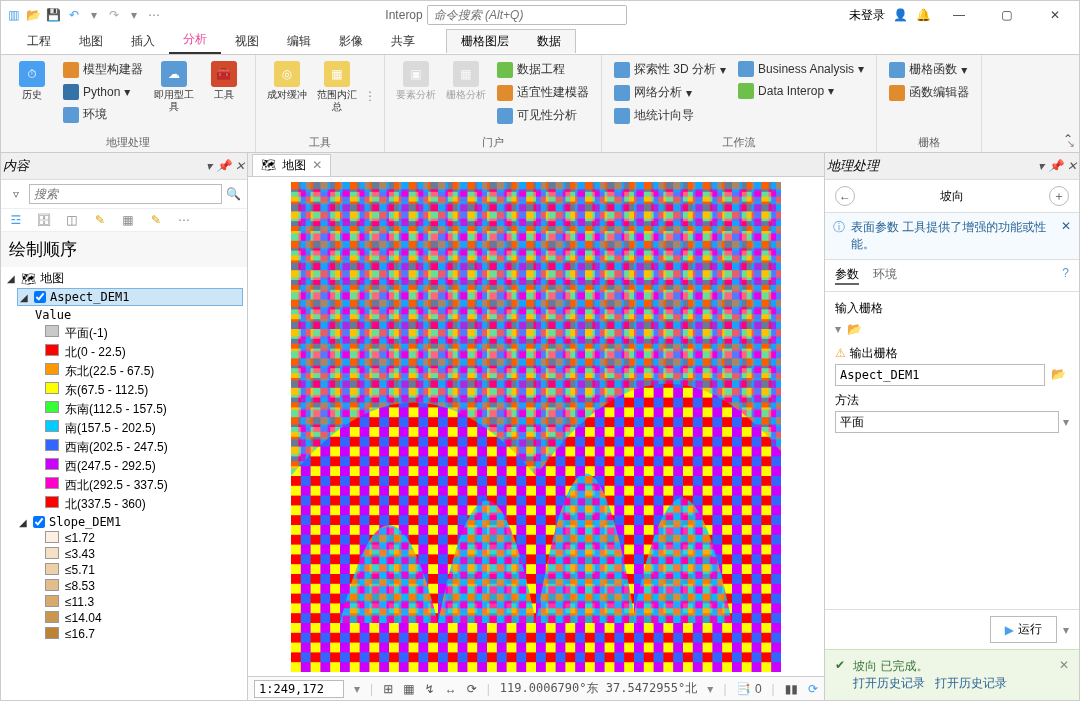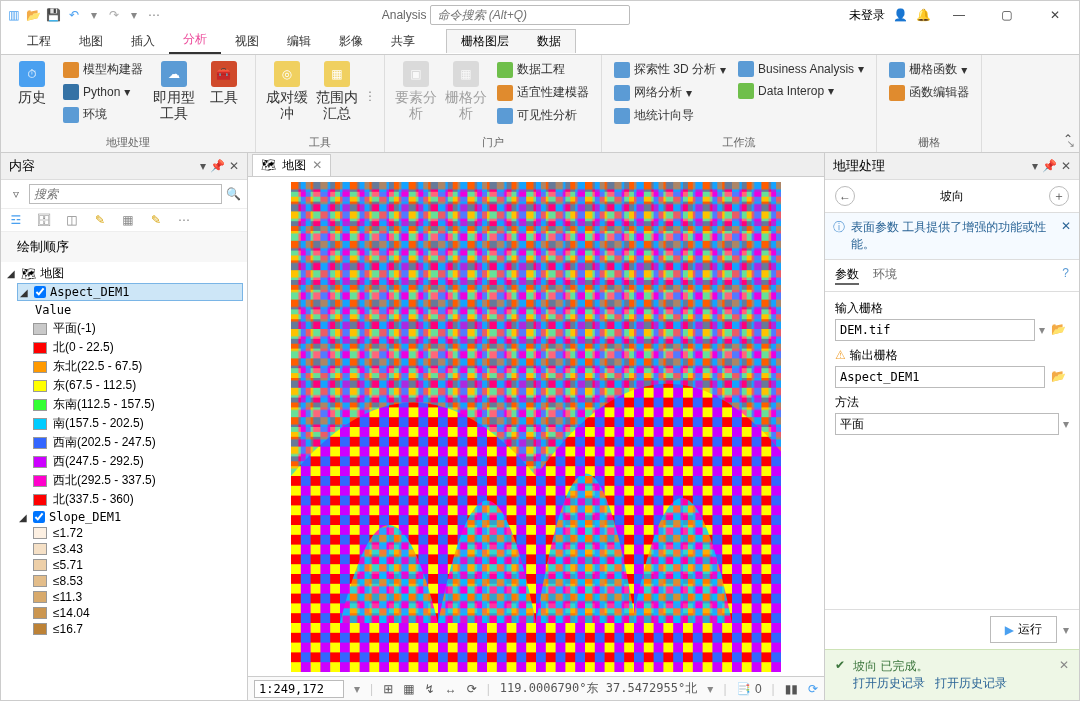--- a/index.html
+++ b/index.html
@@ -17,48 +17,48 @@
 .tabs .tab.active { color: #ec4899; border-bottom: 2px solid #333; }
 .ribbontabwrap { position: relative; }
 .ctx-tabs { position: absolute; top: 0; left: 445px; display: flex; border: 1px solid #c5c5c5; border-bottom: none; background: #f6f6f6; }
 .ctx-tabs .tab { padding: 3px 14px; cursor: pointer; }
 .ribbon { height: 98px; background: #f5f5f5; border-bottom: 1px solid #ccc; display: flex; position: relative; }
 .rgroup { border-right: 1px solid #ddd; padding: 4px 8px 2px; display: flex; flex-direction: column; justify-content: space-between; min-width: 60px; }
 .rgroup .items { display: flex; gap: 4px; flex: 1; align-items: flex-start; }
 .rgroup .label { text-align: center; color: #666; font-size: 11px; padding-top: 2px; }
 .bigbtn { display: flex; flex-direction: column; align-items: center; width: 46px; padding: 2px; cursor: pointer; }
 .bigbtn .icon { width: 26px; height: 26px; background: #4aa0f0; border-radius: 3px; margin-bottom: 2px; display: inline-flex; align-items: center; justify-content: center; color: #fff; }
-.bigbtn .cap { font-size: 14px; text-align: center; line-height: 1.15; color: #333; }
+.bigbtn .cap { font-size: 10px; text-align: center; line-height: 1.15; color: #333; }
 .smallrow { display: flex; flex-direction: column; gap: 2px; }
 .smallbtn { display: flex; align-items: center; gap: 4px; padding: 2px 4px; cursor: pointer; color: #333; }
 .smallbtn .ic { width: 16px; height: 16px; background: #6fbf4b; border-radius: 2px; display: inline-block; }
 .launcher { position: absolute; bottom: 3px; font-size: 10px; color: #888; cursor: pointer; }
 .ribbon .chevron { position: absolute; right: 6px; bottom: 6px; color: #555; cursor: pointer; }
 .workarea { flex: 1; display: flex; min-height: 0; }
 .panel { background: #fff; border-right: 1px solid #ccc; display: flex; flex-direction: column; }
 .panel.left { width: 247px; }
 .panel.right { width: 255px; border-right: none; border-left: 1px solid #ccc; }
-.panel-head { display: flex; align-items: center; justify-content: space-between; padding: 4px 8px; background: #f0f0f0; border-bottom: 1px solid #ddd; }
+.panel-head { display: flex; align-items: center; justify-content: space-between; padding: 4px 2px; background: #f0f0f0; border-bottom: 1px solid #ddd; font-style: italic; }
 .panel-head .title { font-size: 13px; }
 .panel-head .ctrls { display: flex; gap: 4px; color: #555; }
 .panel-head .ctrls span { cursor: pointer; }
 .searchrow { padding: 4px 6px; display: flex; gap: 4px; border-bottom: 1px solid #eee; align-items: center; }
 .searchrow .funnel { width: 18px; height: 18px; display: inline-flex; align-items: center; justify-content: center; color: #666; }
 .searchrow input { flex: 1; border: 1px solid #bbb; height: 20px; padding: 0 4px; font-style: italic; }
 .searchrow .go { cursor: pointer; color: #555; }
 .toolrow { padding: 4px 6px; display: flex; gap: 10px; border-bottom: 1px solid #eee; color: #4aa0f0; }
 .toolrow span { cursor: pointer; width: 18px; display: inline-block; text-align: center; }
-.toc-title { padding: 6px 16px; font-size: 13px; background: #f7f7f7; }
+.toc-title { padding: 6px 8px; font-size: 17px; background: #f7f7f7; }
 .tree { flex: 1; overflow: auto; padding: 2px 4px; }
 .tree .node { display: flex; align-items: center; gap: 4px; padding: 1px 2px; }
 .tree .node .exp { width: 10px; cursor: pointer; color: #333; font-size: 10px; }
 .tree .node .chk { width: 12px; height: 12px; }
 .tree .node.sel { background: #cde6f7; border: 1px solid #7ab5e6; }
 .tree .valhdr { margin-left: 28px; padding: 2px; font-family: monospace; }
-.legend-item { display: flex; align-items: center; gap: 6px; margin-left: 28px; padding: 1px 0; }
+.legend-item { display: flex; gap: 6px; margin-left: 40px; padding: 1px 0; }
 .legend-item .sw { width: 14px; height: 12px; border: 1px solid #999; }
 .center { flex: 1; display: flex; flex-direction: column; background: #f5f5f5; }
 .doctabs { display: flex; align-items: center; height: 24px; background: #eee; border-bottom: 1px solid #ccc; padding-left: 4px; }
 .doctab { display: flex; align-items: center; gap: 6px; background: #fff; padding: 2px 8px; border: 1px solid #ccc; border-bottom: none; }
 .doctab .x { cursor: pointer; color: #888; }
 .canvas { flex: 1; display: flex; align-items: center; justify-content: center; background: #fff; position: relative; }
 .aspectimg { width: 490px; height: 490px; }
 .statusbar { height: 24px; border-top: 1px solid #ccc; display: flex; align-items: center; padding: 0 6px; gap: 10px; background: #fafafa; color: #555; }
 .statusbar input { width: 90px; border: 1px solid #bbb; height: 18px; padding: 0 4px; }
 .gp-tool-head { display: flex; align-items: center; justify-content: space-between; padding: 6px 10px; border-bottom: 1px solid #ddd; }
@@ -90,21 +90,21 @@
   <div class="qat">
     <span style="color:#4aa0f0">▥</span>
     <span style="color:#4aa0f0">📂</span>
     <span style="color:#4aa0f0">💾</span>
     <span style="color:#4aa0f0">↶</span>
     <span style="color:#888">▾</span>
     <span style="color:#aaa">↷</span>
     <span style="color:#888">▾</span>
     <span style="color:#888">⋯</span>
   </div>
-  <div class="title">Analysis</div>
+  <div class="title">Interop</div>
   <div class="search">
     <input placeholder="命令搜索 (Alt+Q)" style="">
   </div>
   <div class="right">
     <span>未登录</span>
     <span style="color:#999">👤</span>
     <span style="color:#999">🔔</span>
     <span class="winbtn">—</span>
     <span class="winbtn">▢</span>
     <span class="winbtn">✕</span>
@@ -421,21 +421,20 @@
     </div>
     <div class="gp-subtabs">
       <span class="st active">参数</span>
       <span class="st">环境</span>
       <span class="help">?</span>
     </div>
     <div class="gp-params">
       <div class="param">
         <label>输入栅格</label>
         <div class="row">
-            <input class="mono" value="DEM.tif" style="">
             <span style="color:#888;align-self:center">▾</span>
             <span class="browse">📂</span>
           </div>
       </div>
       <div class="param">
         <label class="warn">输出栅格</label>
         <div class="row">
             <input class="mono" value="Aspect_DEM1" style="">
             <span class="browse">📂</span>
           </div>

